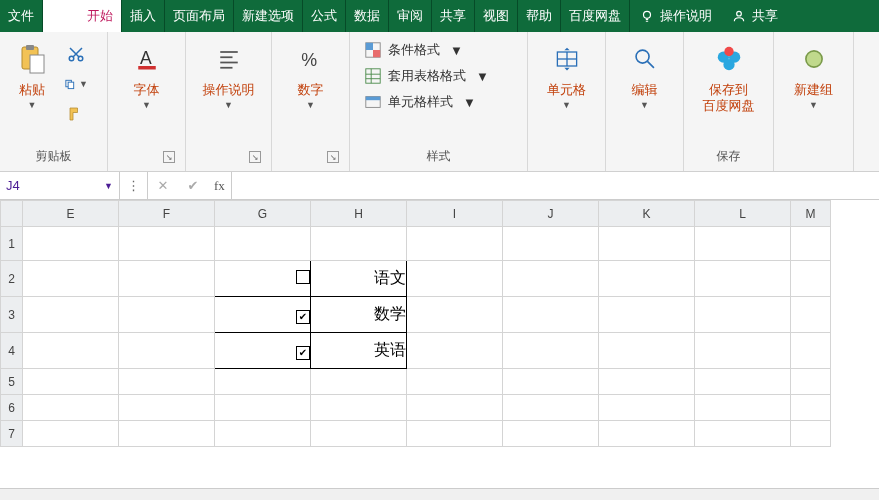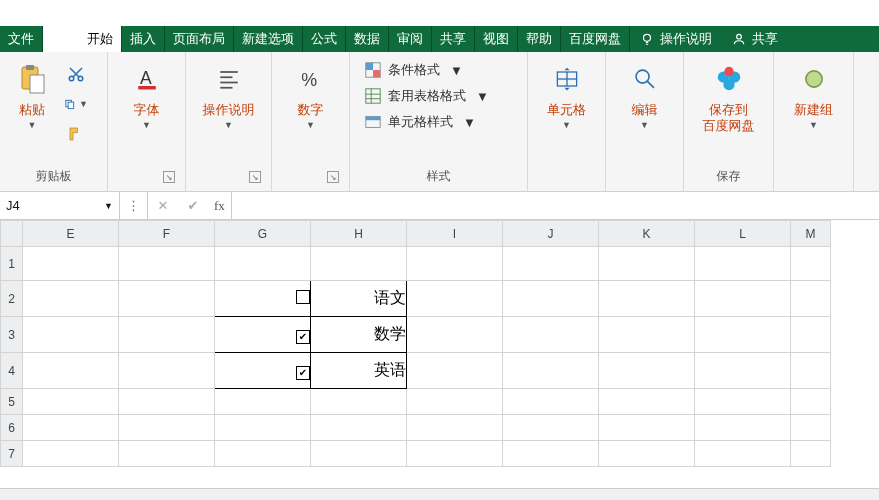--- a/index.html
+++ b/index.html
@@ -1,21 +1,21 @@
 <!DOCTYPE html>
 <html><head>
 <meta charset="utf-8">
 <style>
   * { margin: 0; padding: 0; box-sizing: border-box; font-family: "Microsoft YaHei", sans-serif; }
   body { width: 879px; height: 500px; background: #fff; overflow: hidden; font-size: 13px; }
 
   
-  .menubar { background: #0f6b3b; display: flex; height: 26px; color: #fff; margin-top: 26px; }
+  .menubar { background: #0f6b3b; display: flex; height: 32px; color: #fff; }
   .menu-item { padding: 0 8px; display: flex; align-items: center; border-right: 1px solid #064b28; cursor: pointer; white-space: nowrap; }
-  .menu-item.active { background: #fff; color: #000000; padding-left: 44px; }
+  .menu-item.active { background: #fff; color: #be185d; padding-left: 44px; }
   .menu-hint { display: flex; align-items: center; padding: 0 10px; gap: 6px; }
   .menu-hint svg { width: 14px; height: 14px; }
 
   
   .ribbon { background: #f5f5f5; border-bottom: 1px solid #d0d0d0; display: flex; height: 140px; position: relative; }
   .rgroup { display: flex; flex-direction: column; border-right: 1px solid #d8d8d8; padding: 6px 6px 4px; }
   .rgroup-body { flex: 1; display: flex; align-items: flex-start; gap: 6px; }
   .rgroup-label { text-align: center; font-size: 12px; color: #555; padding: 4px 0 2px; position: relative; }
   .dlg-launch { position: absolute; right: 4px; bottom: 4px; width: 12px; height: 12px; border: 1px solid #999; display: flex; align-items: center; justify-content: center; font-size: 8px; color: #666; cursor: pointer; }
 
@@ -28,21 +28,21 @@
   .smallbtn { width: 24px; height: 24px; display: flex; align-items: center; justify-content: center; cursor: pointer; }
 
   .stylerow { display: flex; align-items: center; gap: 6px; padding: 3px 8px; cursor: pointer; }
   .stylerow svg { width: 18px; height: 18px; }
   .stylerow span { font-size: 13px; color: #333; }
   .dd { font-size: 9px; color: #555; margin-left: 4px; }
 
   
   .fbar { display: flex; height: 28px; border-bottom: 1px solid #ccc; background: #fff; align-items: stretch; }
   .namebox { width: 120px; border-right: 1px solid #ccc; display: flex; align-items: center; padding: 0 6px; justify-content: space-between; }
-  .namebox span { color: #0f172a; }
+  .namebox span { color: #4c1d95; }
   .namebox-dd { color: #666; font-size: 9px; cursor: pointer; }
   .fbar-mid { width: 28px; border-right: 1px solid #ccc; display: flex; align-items: center; justify-content: center; color: #666; }
   .fbar-btn { width: 30px; display: flex; align-items: center; justify-content: center; color: #aaa; cursor: pointer; }
   .fx { font-family: serif; color: #555; padding: 0 6px; display: flex; align-items: center; border-right: 1px solid #ccc; }
   .formula-input { flex: 1; padding: 0 6px; display: flex; align-items: center; }
 
   
   .sheet-wrap { position: relative; }
   .sheet { border-collapse: collapse; table-layout: fixed; }
   .sheet td, .sheet th { border: 1px solid #d4d4d4; height: 26px; font-weight: normal; }

